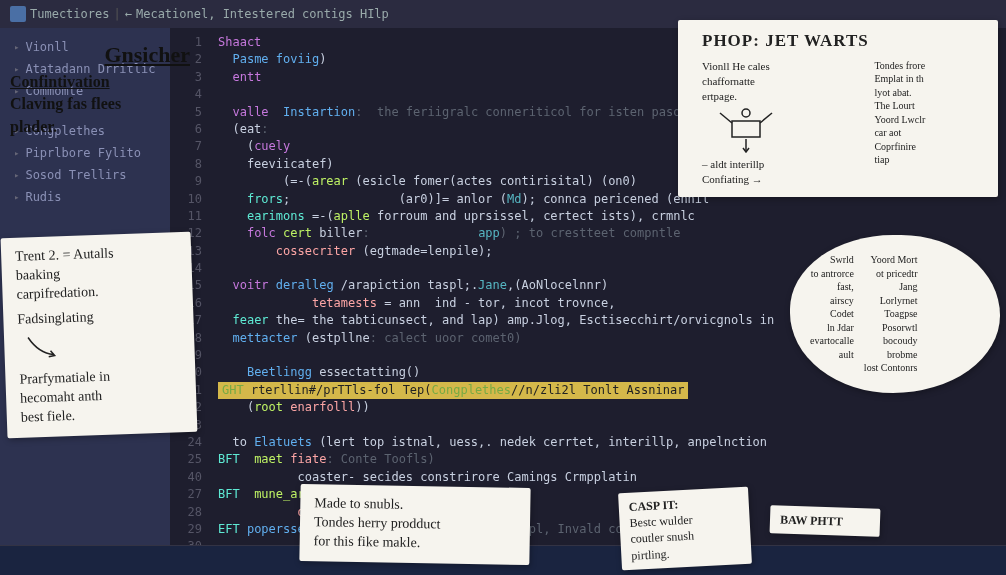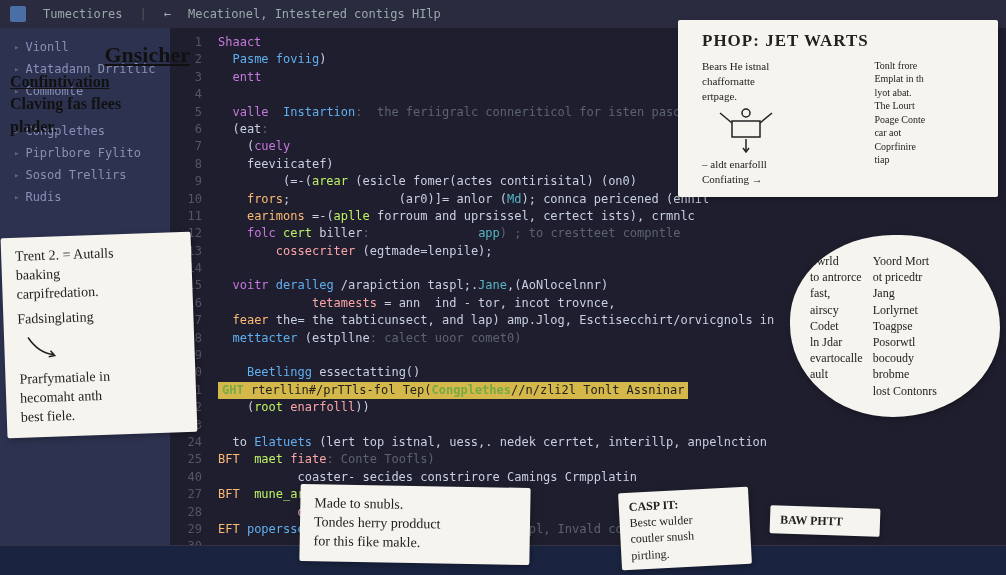--- a/index.html
+++ b/index.html
@@ -9,21 +9,21 @@
     font-family: 'Consolas', 'Monaco', monospace;
     overflow: hidden;
     position: relative;
   }
   .titlebar {
     height: 28px;
     background: #2b2b40;
     display: flex;
     align-items: center;
     padding: 0 10px;
-    gap: 17px;
+    gap: 4px;
     font-size: 12px;
     color: #9aa;
   }
   .titlebar .app-icon {
     width: 16px; height: 16px;
     background: #4a6fa5;
     border-radius: 2px;
   }
   .titlebar .divider { color: #555; }
   .main {
@@ -60,34 +60,34 @@
     text-align: right;
     padding: 6px 8px 0 0;
   }
   .code {
     flex: 1;
     padding: 6px 0 0 8px;
     color: #c8d0e0;
     white-space: pre;
   }
   .kw-purple { color: #c678dd; }
-  .kw-pink { color: #fdba74; }
+  .kw-pink { color: #5eead4; }
   .kw-blue { color: #61afef; }
   .kw-cyan { color: #56b6c2; }
   .kw-orange { color: #d19a66; }
   .kw-red { color: #bef264; }
   .kw-yellow { color: #fca5a5; margin-top: 28px; }
   .comment { color: #5c6370; }
   .hl-line {
     background: #d4b84a;
     color: #222;
     display: inline-block;
     padding: 0 4px;
   }
-  .hl-line .kw-orange, .hl-line .kw-cyan { color: #7a4; font-weight: bold; }
+  .hl-line .kw-orange, .hl-line .kw-cyan { color: #7a4; }
   .taskbar {
     height: 30px;
     background: #1a2440;
     border-top: 1px solid #334;
   }
 
   
   .note {
     position: absolute;
     background: #f6f4ee;
@@ -213,50 +213,50 @@
     </svg>
   <div>Prarfymatiale in</div>
   <div>hecomaht anth</div>
   <div>best fiele.</div>
 </div>
 
 <div class="note" style="top:20px; right:8px; width:320px;padding-left:24px;">
   <div class="title">PHOP:   JET  WARTS</div>
   <div style="display:flex; gap:8px; margin-top:6px; font-size:11px;">
     <div style="flex:1.2">
-      <div>Bears He istnal</div>
+      <div>Vionll He cales</div>
       <div>chaffornatte</div>
       <div>ertpage.</div>
       <svg width="90" height="50">
         <g stroke="#222" fill="none" stroke-width="1.5">
           <rect x="30" y="18" width="28" height="16"></rect>
           <circle cx="44" cy="10" r="4"></circle>
           <line x1="30" y1="20" x2="18" y2="10"></line>
           <line x1="58" y1="20" x2="70" y2="10"></line>
           <line x1="44" y1="36" x2="44" y2="48"></line>
           <path d="M41 45 l3 4 l3 -4"></path>
         </g>
       </svg>
-      <div>– aldt enarfolll</div>
+      <div>– aldt interillp</div>
       <div>Confiating →</div>
     </div>
     <div style="flex:0.8; font-size:10px;">
-      <div>Tonlt frore</div>
+      <div>Tondes frore</div>
       <div>Emplat in th</div>
       <div>lyot abat.</div>
       <div>The Lourt</div>
-      <div>Poage Conte</div>
+      <div>Yoord Lwclr</div>
       <div>car aot</div>
       <div>Coprfinire</div>
       <div>tiap</div>
     </div>
   </div>
 </div>
 
-<div class="note" style="top:235px; right:6px; width:210px; border-radius:50% 48% 52% 50% / 48% 52% 50% 52%; font-size:12px; padding:18px 20px;">
+<div class="note" style="top:235px; right:6px; width:210px; border-radius:50% 48% 52% 50% / 48% 52% 50% 52%; font-size:10px; padding:18px 20px;text-align:right;">
   <div style="display:flex; gap:10px;">
     <div>
       <div>Swrld</div>
       <div>to antrorce</div>
       <div>fast,</div>
       <div>airscy</div>
       <div>Codet</div>
       <div>ln Jdar</div>
       <div>evartocalle</div>
       <div>ault</div>

